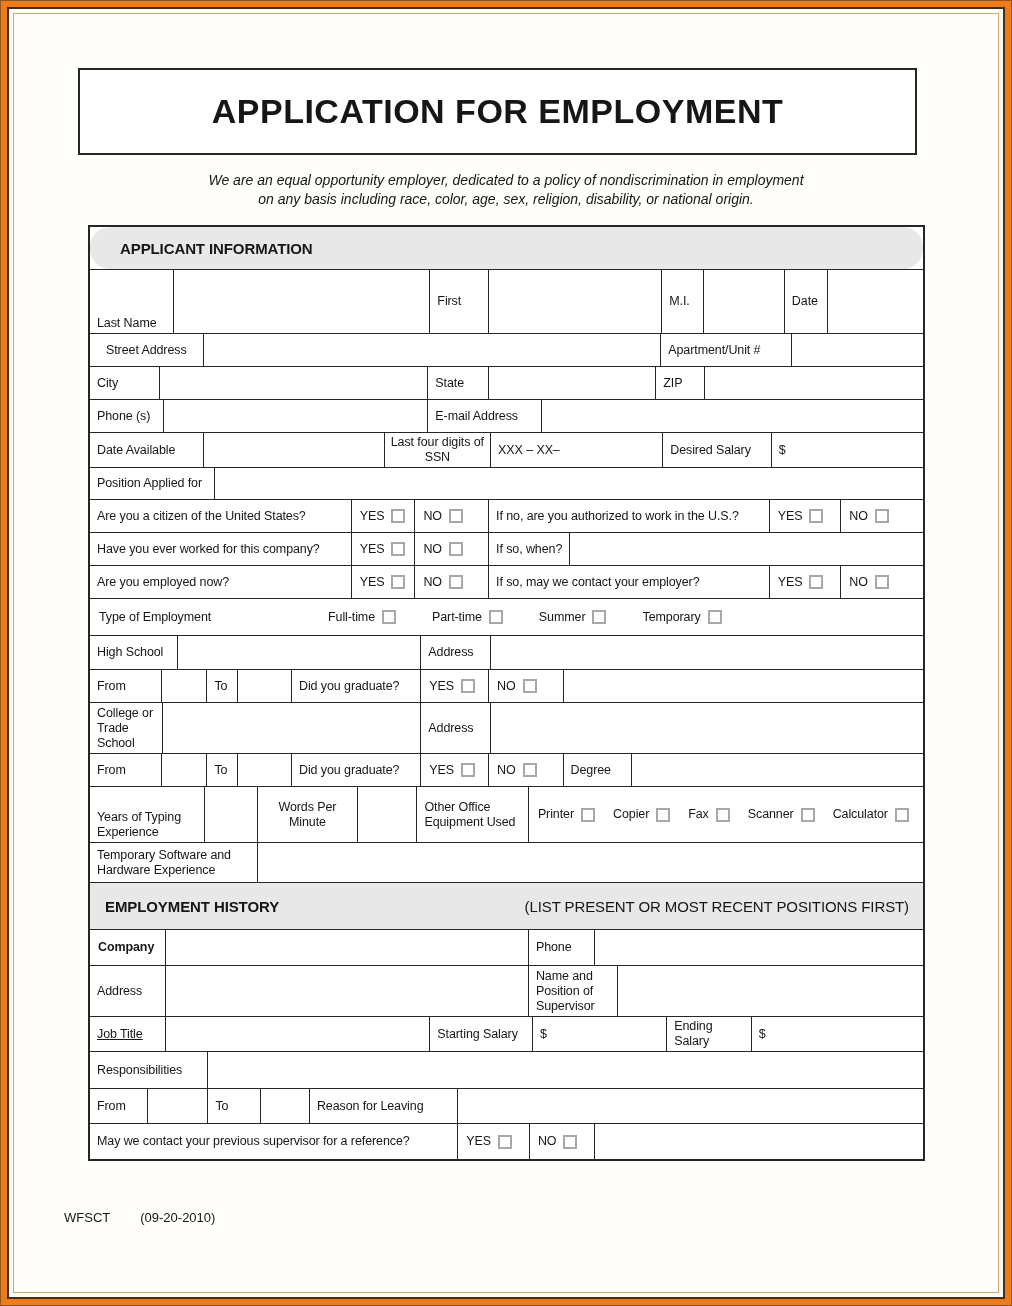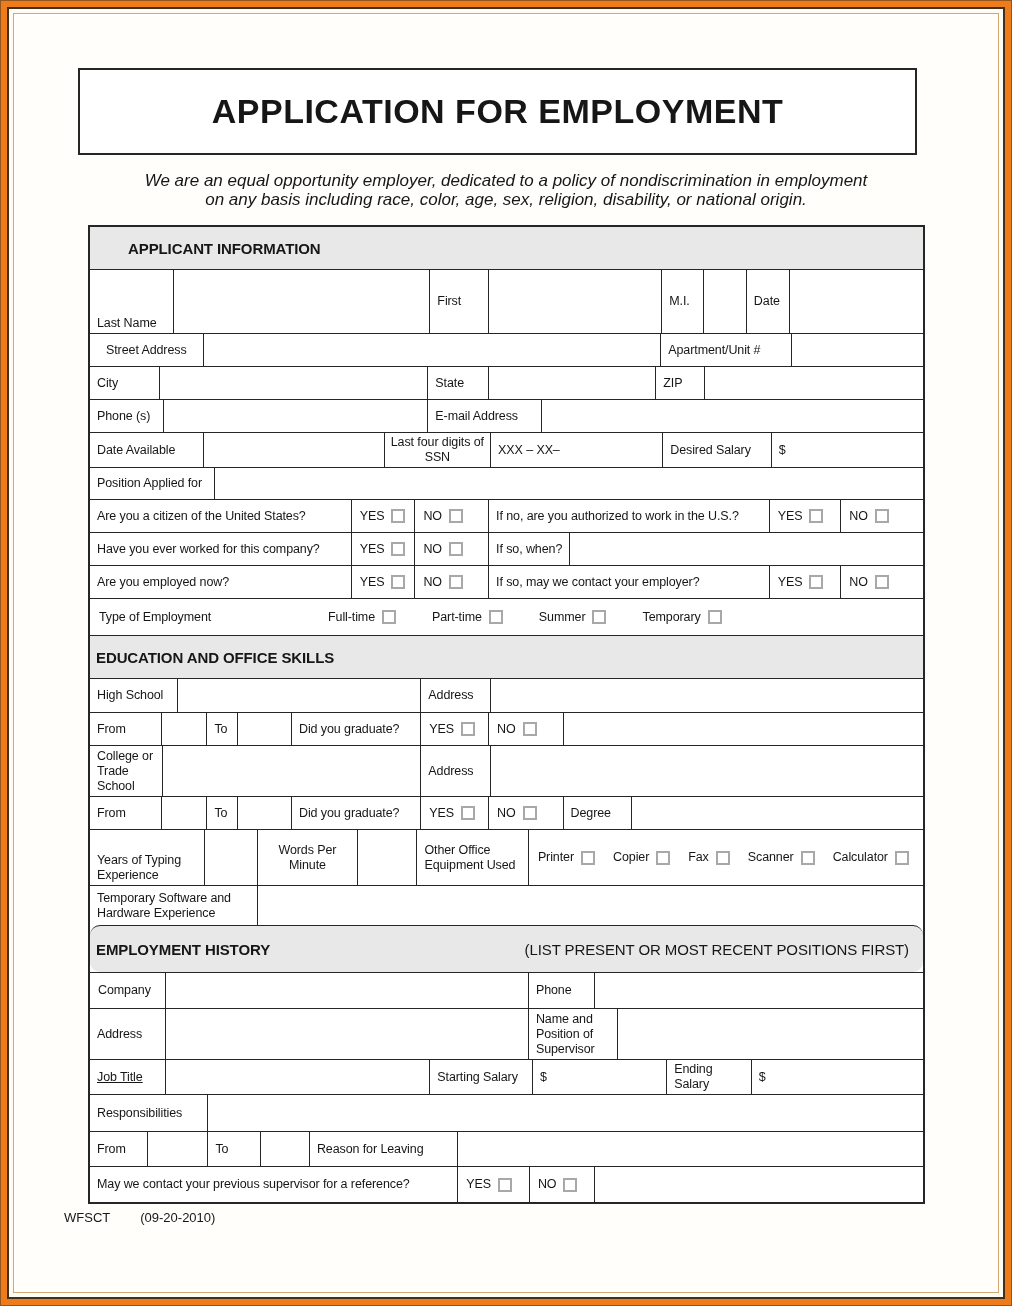--- a/index.html
+++ b/index.html
@@ -21,34 +21,34 @@
   .title-box {
     position: absolute; left: 64px; top: 54px; width: 839px; height: 87px;
     border: 2px solid #262626; background: #ffffff;
     display: flex; align-items: center; justify-content: center;
   }
   .title-box h1 { margin: 0; font-size: 34px; font-weight: bold; letter-spacing: 0.5px; }
 
   
   .subtitle {
     position: absolute; left: 0; top: 157px; width: 100%;
-    text-align: center; font-style: italic; font-size: 17px; line-height: 19px;
+    text-align: center; font-style: italic; font-size: 14px; line-height: 19px;
   }
 
   
   .form-table {
     position: absolute; left: 74px; top: 211px; width: 837px;
     border: 2px solid #262626; background: #ffffff;
     font-size: 12.5px; letter-spacing: -0.1px;
   }
   .trow { display: flex; align-items: stretch; }
   .trow + .trow { border-top: 1px solid #262626; }
   .cell { display: flex; align-items: center; padding: 2px 5px 2px 7px; overflow: hidden; line-height: 1.2; }
   .cell + .cell { border-left: 1px solid #262626; }
-  .cell.lb { font-weight: normal; padding-left: 8px; }
+  .cell.lb { font-weight: bold; padding-left: 8px; }
   .cell.lc { justify-content: center; text-align: center; padding: 2px 2px; }
   .cell.ck { padding-left: 8px; }
   .st-prefix { white-space: nowrap; }
 
   .section {
     background: var(--section-bg, #e8e8e8);
     display: flex; align-items: center; justify-content: space-between;
     font-weight: bold; font-size: 15px; padding-right: 14px;
   }
   .sec-right { font-weight: normal; }
@@ -75,31 +75,31 @@
   <div class="title-box">
     <h1>APPLICATION FOR EMPLOYMENT</h1>
   </div>
 
   <div class="subtitle">
     <div>We are an equal opportunity employer, dedicated to a policy of nondiscrimination in employment</div>
     <div>on any basis including race, color, age, sex, religion, disability, or national origin.</div>
   </div>
 
   <div class="form-table">
-      <div class="trow section" style="min-height: 42px; padding-left: 38px;">
+      <div class="trow section" style="min-height: 42px; padding-left: 30px; border-radius: 20px;">
         <span class="sec-title">APPLICANT INFORMATION</span>
       </div>
       <div class="trow" style="min-height: 34px;">
         <div class="cell l" style="flex: 0 0 9.92%; margin-top: 44px;">Last Name</div>
         <div class="cell in" style="flex: 0 0 30.82%;"></div>
         <div class="cell l" style="flex: 0 0 7.05%;">First</div>
         <div class="cell in" style="flex: 0 0 20.79%;"></div>
         <div class="cell l" style="flex: 0 0 5.02%;">M.I.</div>
         <div class="cell in" style="flex: 0 0 5.14%;"></div>
-        <div class="cell l" style="flex: 0 0 5.14%;">Date</div>
+        <div class="cell l" style="flex: 0 0 5.14%; margin-left: 38px;">Date</div>
         <div class="cell in" style="flex: 0 0 16.13%;"></div>
       </div>
       <div class="trow" style="min-height: 33px;">
         <div class="cell l" style="flex: 0 0 13.62%; padding-left: 16px;">Street Address</div>
         <div class="cell in" style="flex: 0 0 54.84%;"></div>
         <div class="cell l" style="flex: 0 0 15.65%;">Apartment/Unit #</div>
         <div class="cell in" style="flex: 0 0 15.89%;"></div>
       </div>
       <div class="trow" style="min-height: 33px;">
         <div class="cell l" style="flex: 0 0 8.24%;">City</div>
@@ -217,23 +217,20 @@
           </span>
           <span class="chk-item">
             <span class="chk-text">Summer</span>
             <span class="chk-box"></span>
           </span>
           <span class="chk-item">
             <span class="chk-text">Temporary</span>
             <span class="chk-box"></span>
           </span>
         </div>
-      </div>
-      <div class="trow section" style="min-height: 43px; padding-left: 6px;">
-        <span class="sec-title">EDUCATION AND OFFICE SKILLS</span>
       </div>
       <div class="trow" style="min-height: 34px;">
         <div class="cell l" style="flex: 0 0 10.39%;">High School</div>
         <div class="cell in" style="flex: 0 0 29.27%;"></div>
         <div class="cell l" style="flex: 0 0 8.36%;">Address</div>
         <div class="cell in" style="flex: 0 0 51.98%;"></div>
       </div>
       <div class="trow" style="min-height: 33px;">
         <div class="cell l" style="flex: 0 0 8.48%;">From</div>
         <div class="cell in" style="flex: 0 0 5.5%;"></div>
@@ -307,21 +304,21 @@
           <span class="chk-item">
             <span class="chk-text">Calculator</span>
             <span class="chk-box"></span>
           </span>
         </div>
       </div>
       <div class="trow" style="min-height: 40px;">
         <div class="cell l" style="flex: 0 0 20.07%;">Temporary Software and Hardware Experience</div>
         <div class="cell in" style="flex: 0 0 79.93%;"></div>
       </div>
-      <div class="trow section" style="min-height: 47px; padding-left: 6px; border-radius: 10px;">
+      <div class="trow section" style="min-height: 47px; padding-left: 15px;">
         <span class="sec-title">EMPLOYMENT HISTORY</span>
         <span class="sec-right">(LIST PRESENT OR MOST RECENT POSITIONS FIRST)</span>
       </div>
       <div class="trow" style="min-height: 36px;">
         <div class="cell lb" style="flex: 0 0 8.96%;">Company</div>
         <div class="cell in" style="flex: 0 0 43.61%;"></div>
         <div class="cell l" style="flex: 0 0 7.89%;">Phone</div>
         <div class="cell in" style="flex: 0 0 39.54%;"></div>
       </div>
       <div class="trow" style="min-height: 51px;">

